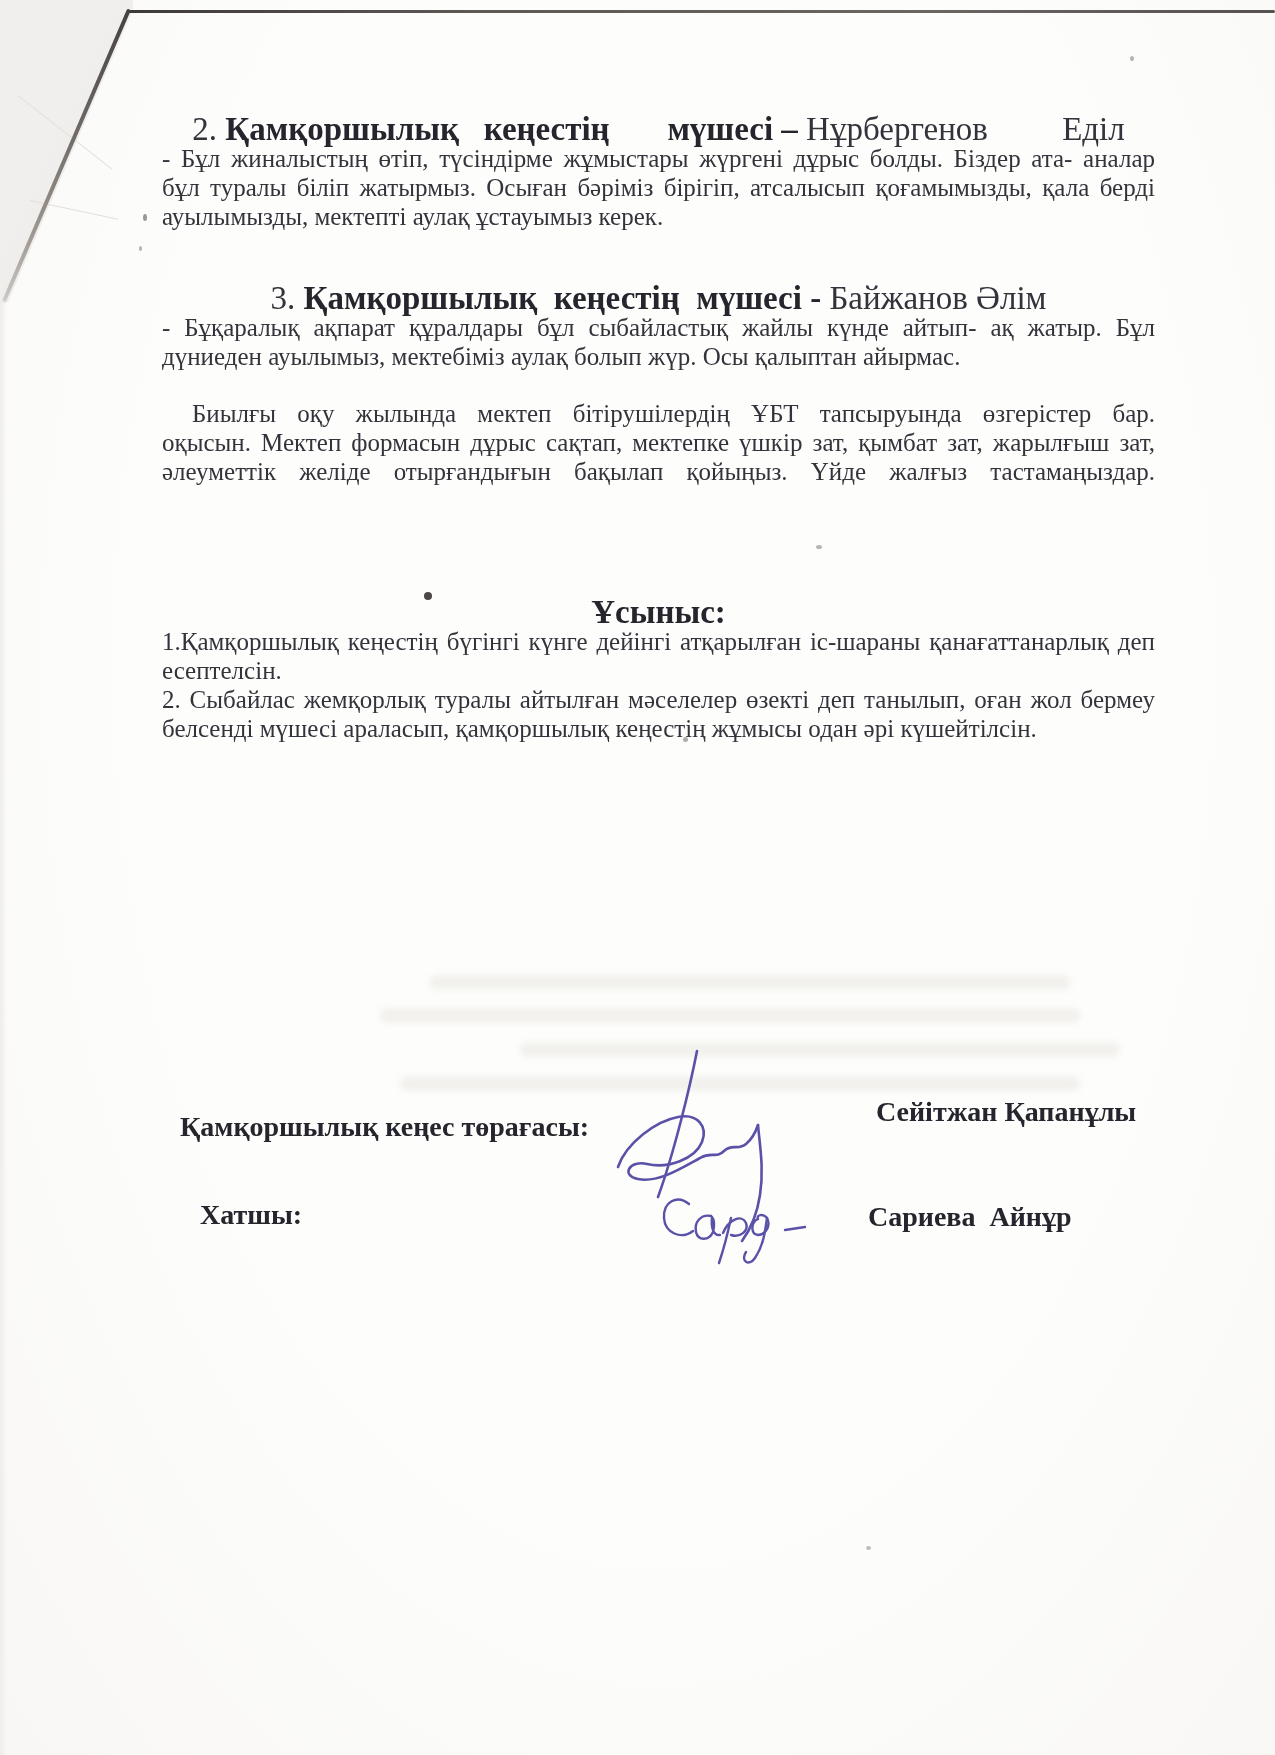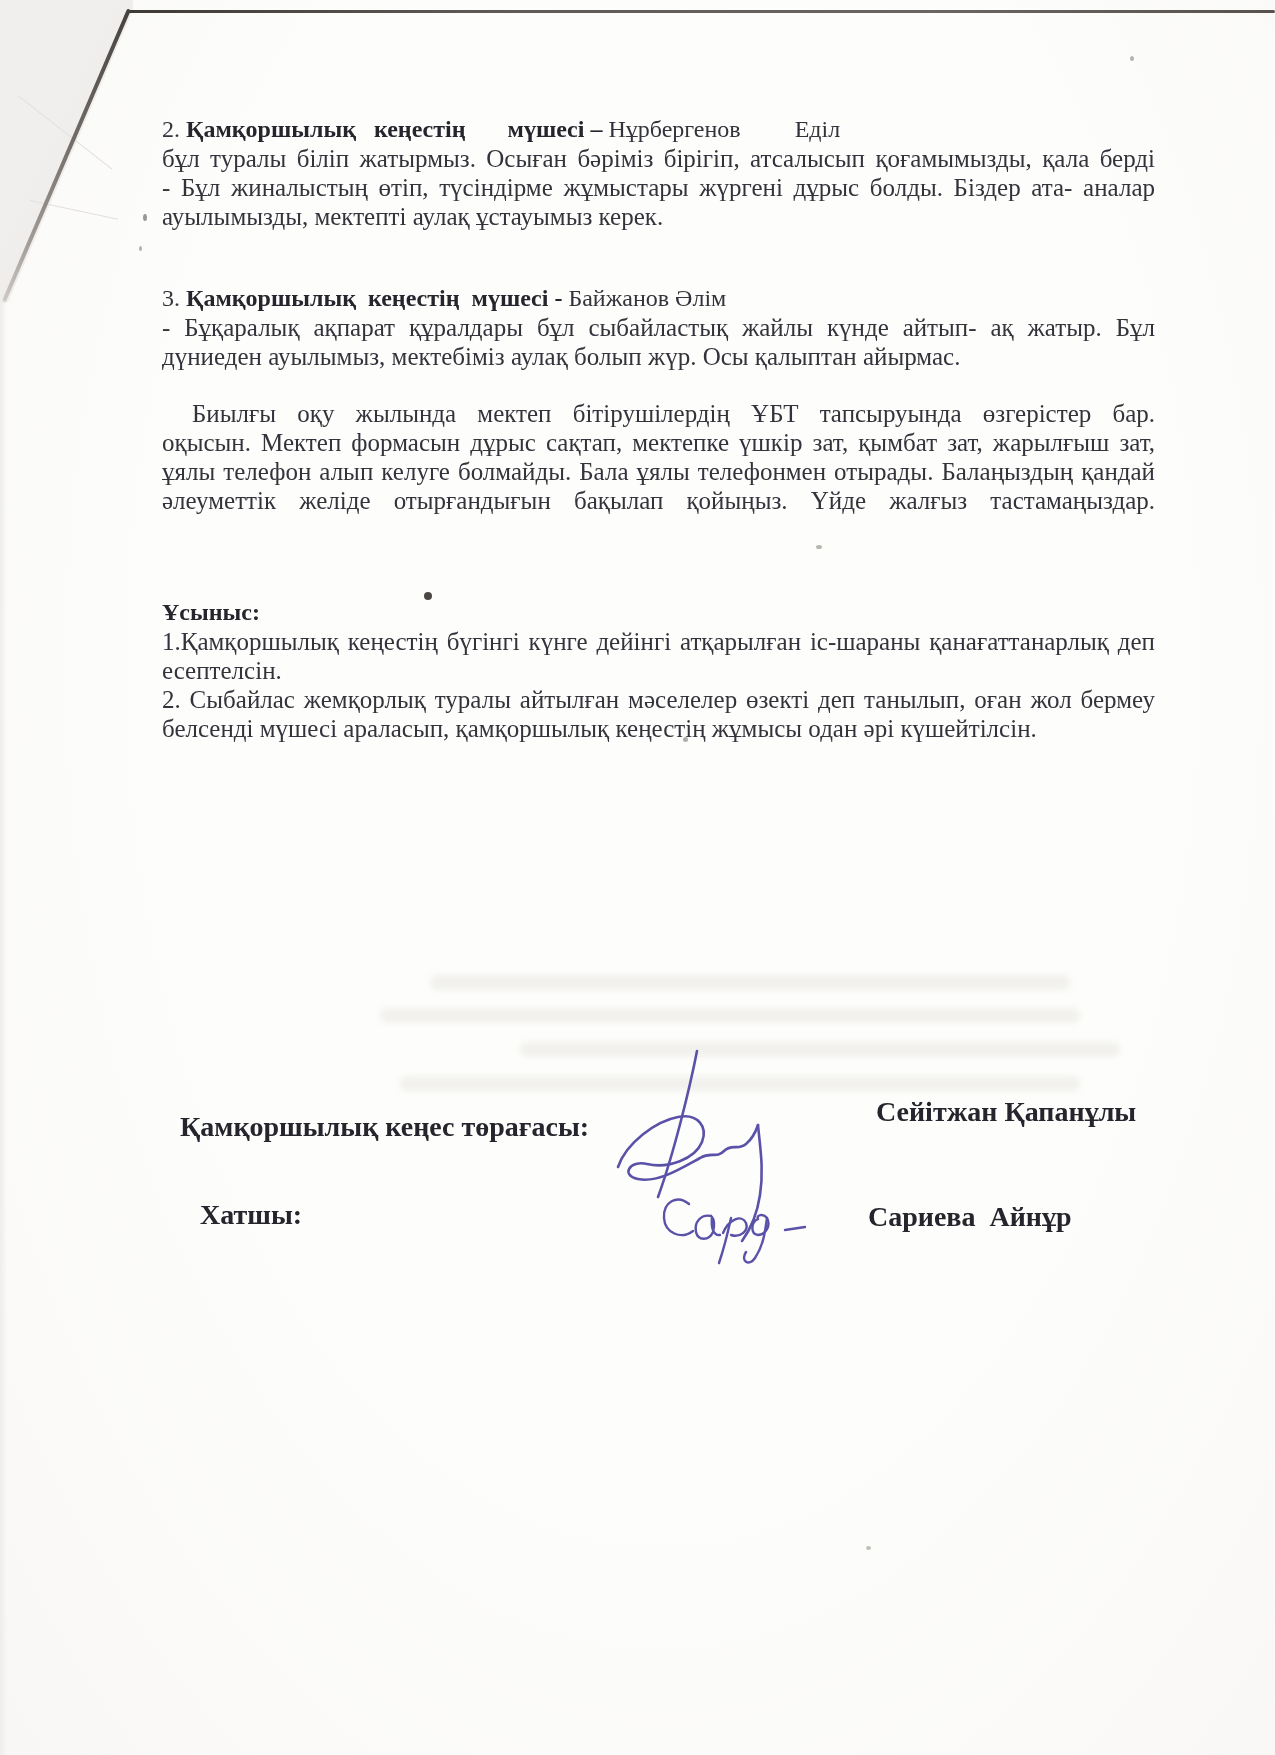--- a/index.html
+++ b/index.html
@@ -34,21 +34,21 @@
   }
   .left-edge-shade{
     position:absolute;left:0;top:300px;width:7px;height:1455px;
     background:linear-gradient(90deg,#efedeb, rgba(255,255,255,0));
   }
   
   .textcol{position:absolute;left:162px;width:993px;}
   .wrapline{height:29px;line-height:29px;font-size:25px;}
   .j{white-space:normal;text-align:justify;text-align-last:justify;}
   .indent{padding-left:30px;margin-top:28px;}
-  .hline{height:29px;line-height:29px;font-size:24px;white-space:pre-wrap;}
+  .hline{height:29px;line-height:29px;font-size:33px;white-space:pre-wrap;text-align:center;}
   .b{font-weight:bold;color:#26252d;}
   .label{position:absolute;font-weight:bold;font-size:28px;color:#26252d;white-space:pre;}
   
   .ghost{position:absolute;background:#b7b2ab;opacity:0.16;filter:blur(3px);border-radius:6px;}
   
   .sig{position:absolute;}
   
   .speck{position:absolute;border-radius:50%;}
 </style>
 </head>
@@ -58,32 +58,31 @@
 
   <div class="corner-wedge"></div>
   <div class="corner-crease" style="left:18px;top:95px;width:120px;transform:rotate(38deg);"></div>
   <div class="corner-crease" style="left:30px;top:200px;width:90px;transform:rotate(12deg);"></div>
   <div class="top-edge-line"></div>
   <div class="corner-diag-edge"></div>
   <div class="left-edge-shade"></div>
 
   <div class="textcol" style="top:115px;">
     <div class="hline"><span>2. </span><span class="b">Қамқоршылық   кеңестің       мүшесі – </span><span>Нұрбергенов         Еділ</span></div>
+    <div class="wrapline j">- Бұл жиналыстың өтіп, түсіндірме жұмыстары жүргені дұрыс болды. Біздер ата- аналар</div>
     <div class="wrapline j">бұл туралы біліп жатырмыз. Осыған бәріміз бірігіп, атсалысып қоғамымызды, қала берді</div>
-    <div class="wrapline j">- Бұл жиналыстың өтіп, түсіндірме жұмыстары жүргені дұрыс болды. Біздер ата- аналар</div>
     <div class="wrapline">ауылымызды, мектепті аулақ ұстауымыз керек.</div>
   </div>
 
   <div class="textcol" style="top:284px;">
     <div class="hline"><span>3. </span><span class="b">Қамқоршылық  кеңестің  мүшесі - </span><span>Байжанов Әлім</span></div>
     <div class="wrapline j">- Бұқаралық ақпарат құралдары бұл сыбайластық жайлы күнде айтып- ақ жатыр. Бұл</div>
     <div class="wrapline">дүниеден ауылымыз, мектебіміз аулақ болып жүр. Осы қалыптан айырмас.</div>
     <div class="wrapline j indent">Биылғы оқу жылында мектеп бітірушілердің ҰБТ тапсыруында өзгерістер бар.</div>
     <div class="wrapline j">оқысын. Мектеп формасын дұрыс сақтап, мектепке үшкір зат, қымбат зат, жарылғыш зат,</div>
-    <div class="wrapline j">ұялы телефон алып келуге болмайды. Бала ұялы телефонмен отырады. Балаңыздың қандай</div>
     <div class="wrapline j">әлеуметтік желіде отырғандығын бақылап қойыңыз. Үйде жалғыз тастамаңыздар.</div>
   </div>
 
   <div class="textcol" style="top:598px;">
     <div class="hline b">Ұсыныс:</div>
     <div class="wrapline j">1.Қамқоршылық кеңестің бүгінгі күнге дейінгі атқарылған іс-шараны қанағаттанарлық деп</div>
     <div class="wrapline">есептелсін.</div>
     <div class="wrapline j">2. Сыбайлас жемқорлық туралы айтылған мәселелер өзекті деп танылып, оған жол бермеу</div>
     <div class="wrapline">белсенді мүшесі араласып, қамқоршылық кеңестің жұмысы одан әрі күшейтілсін.</div>
   </div>

